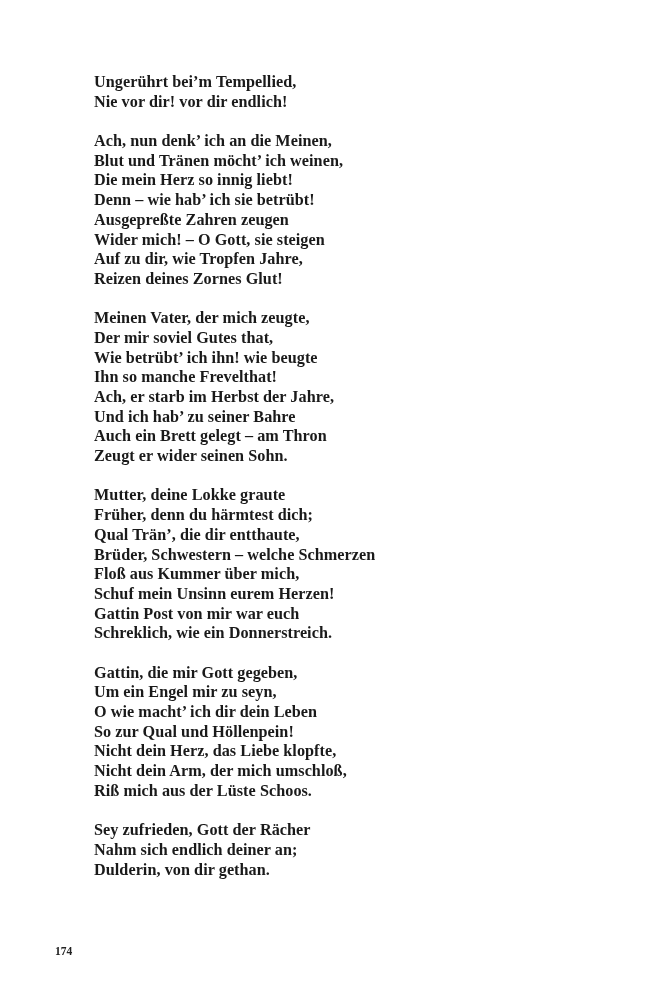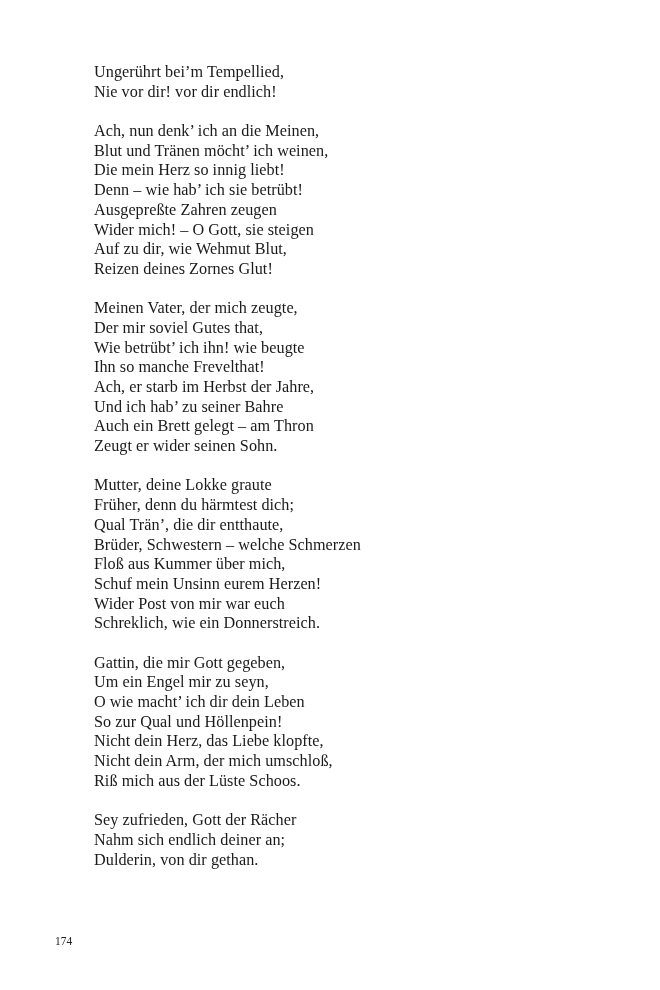--- a/index.html
+++ b/index.html
@@ -11,23 +11,24 @@
       width: 660px;
       height: 990px;
       position: relative;
       overflow: hidden;
       font-family: "Liberation Serif", "DejaVu Serif", serif;
       color: #1a1a1a;
     }
     .page {
       position: absolute;
       left: 0;
-      top: 0;
+      top: 10px;
       width: 660px;
       height: 818px;
+      font-weight: bold;
     }
     .poem {
       position: absolute;
       left: 94px;
       top: 63px;
       width: 480px;
     }
     .stanza {
       margin: 0 0 19.7px 0;
     }
@@ -58,21 +59,21 @@
       <div class="line">Nie vor dir! vor dir endlich!</div>
     </div>
 
     <div class="stanza">
       <div class="line">Ach, nun denk’ ich an die Meinen,</div>
       <div class="line">Blut und Tränen möcht’ ich weinen,</div>
       <div class="line">Die mein Herz so innig liebt!</div>
       <div class="line">Denn – wie hab’ ich sie betrübt!</div>
       <div class="line">Ausgepreßte Zahren zeugen</div>
       <div class="line">Wider mich! – O Gott, sie steigen</div>
-      <div class="line">Auf zu dir, wie Wehmut Blut,</div>
+      <div class="line">Auf zu dir, wie Tropfen Jahre,</div>
       <div class="line">Reizen deines Zornes Glut!</div>
     </div>
 
     <div class="stanza">
       <div class="line">Meinen Vater, der mich zeugte,</div>
       <div class="line">Der mir soviel Gutes that,</div>
       <div class="line">Wie betrübt’ ich ihn! wie beugte</div>
       <div class="line">Ihn so manche Frevelthat!</div>
       <div class="line">Ach, er starb im Herbst der Jahre,</div>
       <div class="line">Und ich hab’ zu seiner Bahre</div>
@@ -80,21 +81,21 @@
       <div class="line">Zeugt er wider seinen Sohn.</div>
     </div>
 
     <div class="stanza">
       <div class="line">Mutter, deine Lokke graute</div>
       <div class="line">Früher, denn du härmtest dich;</div>
       <div class="line">Qual Trän’, die dir entthaute,</div>
       <div class="line">Brüder, Schwestern – welche Schmerzen</div>
       <div class="line">Floß aus Kummer über mich,</div>
       <div class="line">Schuf mein Unsinn eurem Herzen!</div>
-      <div class="line">Wider Post von mir war euch</div>
+      <div class="line">Gattin Post von mir war euch</div>
       <div class="line">Schreklich, wie ein Donnerstreich.</div>
     </div>
 
     <div class="stanza">
       <div class="line">Gattin, die mir Gott gegeben,</div>
       <div class="line">Um ein Engel mir zu seyn,</div>
       <div class="line">O wie macht’ ich dir dein Leben</div>
       <div class="line">So zur Qual und Höllenpein!</div>
       <div class="line">Nicht dein Herz, das Liebe klopfte,</div>
       <div class="line">Nicht dein Arm, der mich umschloß,</div>

